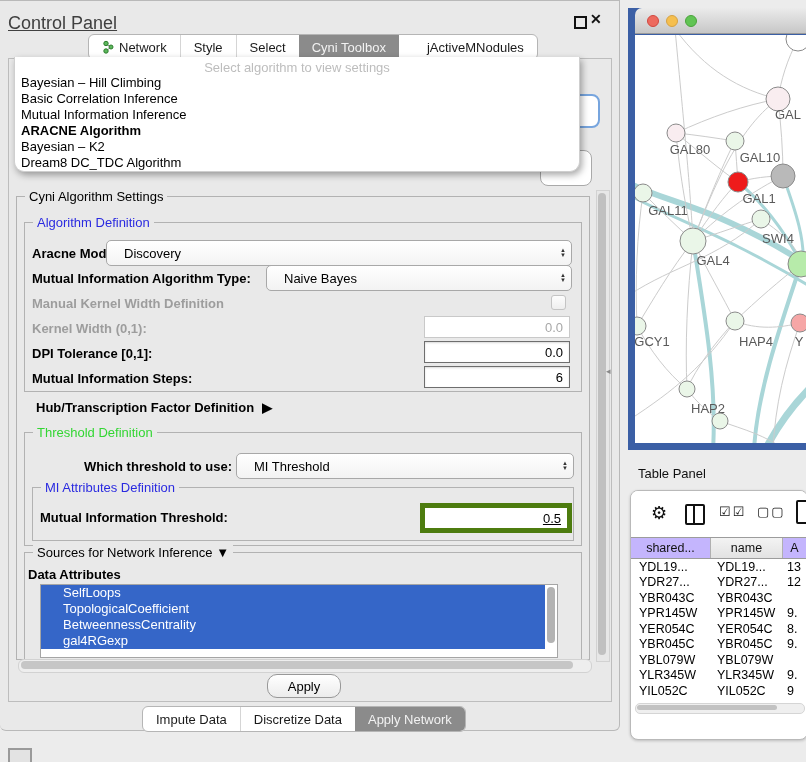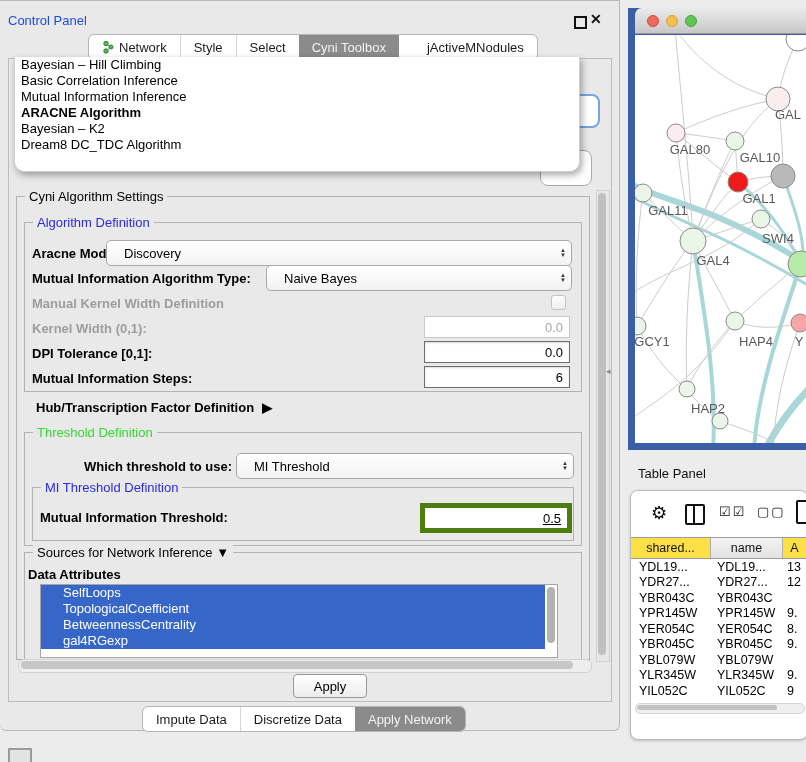--- a/index.html
+++ b/index.html
@@ -2,21 +2,21 @@
 <html><head>
 <meta charset="utf-8">
 <style>
   html,body{margin:0;padding:0;}
   body{width:806px;height:762px;background:#ececec;font-family:"Liberation Sans",sans-serif;overflow:hidden;}
   .page{position:relative;width:806px;height:762px;}
   .abs{position:absolute;}
 
   
   .control-window{left:0;top:8;width:619px;height:729px;background:#e9e9e9;border:1px solid #b9b9b9;border-left:none;border-radius:0 0 6px 6px;z-index:1;}
-  .cw-title{left:8px;top:13px;font-size:13px;color:#1d4ed8;z-index:2;}
+  .cw-title{left:8px;top:13px;font-size:18px;color:#404040;z-index:2;text-decoration:underline;}
   .float-ico{left:574px;top:16px;width:9px;height:9px;border:2px solid #111;z-index:2;}
   .close-ico{left:590px;top:11px;font-size:14px;font-weight:bold;color:#111;z-index:2;}
 
   .content-panel{left:8px;top:58px;width:602px;height:642px;border:1px solid #bdbdbd;background:#e9e9e9;z-index:2;}
 
   
   .tabbar{display:inline-flex;height:24px;background:#fff;border:1px solid #b5b5b5;border-radius:6px;overflow:hidden;z-index:6;align-items:stretch;}
   .tab{display:flex;align-items:center;padding:0 13px;font-size:13px;color:#1a1a1a;border-left:1px solid #d5d5d5;cursor:default;white-space:nowrap;}
   .tab:first-child{border-left:none;}
   .tab.selected{background:#8b8b8b;color:#f2f2f2;border-left:none;}
@@ -61,21 +61,21 @@
 
   .checkbox{width:13px;height:13px;border:1px solid #c4c4c4;border-radius:3px;background:linear-gradient(#fdfdfd,#eee);z-index:4;}
 
   .hub-row{font-size:13px;font-weight:bold;color:#000;z-index:4;}
   .hub-arrow{font-size:13px;margin-left:8px;}
 
   .listbox{background:#fff;border:1px solid #a5a5a5;z-index:4;overflow:hidden;}
   .attr-item{height:16px;line-height:16px;font-size:13px;color:#fff;background:#3566c8;padding-left:22px;margin-right:12px;white-space:nowrap;}
   .list-vscroll{position:absolute;right:2px;top:2px;width:8px;height:56px;background:#b3b3b3;border-radius:4px;}
 
-  .apply-btn{left:267px;top:674px;width:72px;height:22px;border:1px solid #989898;border-radius:4px;background:linear-gradient(#ffffff,#ececec);font-size:13px;color:#000;display:flex;align-items:center;justify-content:center;z-index:4;margin-left:26px;}
+  .apply-btn{left:267px;top:674px;width:72px;height:22px;border:1px solid #989898;border-radius:10px;background:linear-gradient(#ffffff,#ececec);font-size:13px;color:#000;display:flex;align-items:center;justify-content:center;z-index:4;}
 
   .mini-square{left:8px;top:748px;width:20px;height:16px;border:2px solid #9a9a9a;background:#e3e3e3;z-index:1;}
   .splitter{left:606px;top:366px;font-size:9px;color:#888;z-index:5;}
 
   
   .net-window{left:628px;top:8px;width:178px;height:442px;background:#3b5fa5;z-index:1;}
   .net-titlebar{position:absolute;left:7px;top:0;width:171px;height:26px;background:linear-gradient(#ebebeb,#c7c7c7);border-bottom:1px solid #9a9a9a;border-radius:7px 0 0 0;display:flex;align-items:center;padding-left:12px;box-sizing:border-box;}
   .tl{width:12px;height:12px;border-radius:50%;margin-right:7px;box-sizing:border-box;}
   .net-canvas{position:absolute;left:7px;top:27px;width:200px;height:408px;background:#fff;overflow:hidden;}
 
@@ -83,21 +83,21 @@
   .tp-title{left:638px;top:466px;font-size:13px;color:#111;z-index:1;}
   .table-panel{left:630px;top:490px;width:176px;height:248px;background:#fff;border:1px solid #b9b9b9;border-radius:8px;box-shadow:0 1px 3px rgba(0,0,0,.2);overflow:hidden;z-index:1;}
   .tp-toolbar{position:absolute;left:0;top:0;width:100%;height:46px;display:flex;align-items:center;background:#fff;}
   .gear{position:absolute;left:20px;top:11px;font-size:18px;color:#111;}
   .colico{position:absolute;left:54px;top:13px;width:16px;height:17px;border:2px solid #111;border-radius:2px;}
   .colico div{position:absolute;left:6px;top:0;width:2px;height:17px;background:#111;}
   .cbpair{position:absolute;top:13px;font-size:13px;color:#111;letter-spacing:2px;}
   .docico{position:absolute;left:165px;top:9px;width:16px;height:20px;border:2px solid #111;border-radius:2px;background:#fff;}
   .tp-header{position:absolute;left:0;top:46px;width:100%;height:22px;display:flex;border-top:1px solid #9c9c9c;border-bottom:1px solid #9c9c9c;box-sizing:border-box;}
   .th{height:100%;display:flex;align-items:center;justify-content:center;font-size:12.5px;color:#111;border-right:1px solid #b0b0b0;box-sizing:border-box;}
-  .th.hl{background:#fde047;}
+  .th.hl{background:#c4b5fd;}
   .th.plain{background:linear-gradient(#f3f3f3,#e2e2e2);}
   .tp-rows{position:absolute;left:0;top:68px;width:100%;}
   .trow{display:flex;height:15.5px;align-items:center;}
   .td{font-size:12.5px;color:#000;white-space:nowrap;overflow:hidden;}
   .td.c1{width:80px;padding-left:8px;box-sizing:border-box;}
   .td.c2{width:72px;padding-left:6px;box-sizing:border-box;}
   .td.c3{padding-left:4px;}
   .tp-hscroll{position:absolute;left:4px;top:212px;width:168px;height:9px;background:#efefef;border:1px solid #d5d5d5;border-radius:5px;}
   .tp-hscroll div{position:absolute;left:1px;top:1px;width:140px;height:5px;background:#c2c2c2;border-radius:3px;}
 </style>
@@ -137,20 +137,21 @@
       </div>
       <div class="tab">
         <span>jActiveMNodules</span>
       </div>
     </div>
 
   <div class="abs frag-blue"></div>
   <div class="abs frag-white"></div>
 
   <div class="abs popup">
+    <div class="popup-placeholder">Select algorithm to view settings</div>
     <div id="algo-list">
         <div class="algo-item">Bayesian – Hill Climbing</div>
         <div class="algo-item">Basic Correlation Inference</div>
         <div class="algo-item">Mutual Information Inference</div>
         <div class="algo-item bold">ARACNE Algorithm</div>
         <div class="algo-item">Bayesian – K2</div>
         <div class="algo-item">Dream8 DC_TDC Algorithm</div>
       </div>
   </div>
 
@@ -208,21 +209,21 @@
   </div>
   <div class="abs lbl" style="left:84px;top:459px;">Which threshold to use:</div>
   <div class="abs combo" style="left:236px;top:453px;width:336px;height:24px;">
     <span class="cval">MI Threshold</span>
     <span class="carr">
         <span>▲</span>
         <span>▼</span>
       </span>
   </div>
   <div class="abs group" style="left:32px;top:487px;width:540px;height:52px;">
-    <span class="gtitle blue">MI Threshold Definition</span>
+    <span class="gtitle blue">MI Attributes Definition</span>
   </div>
   <div class="abs lbl" style="left:40px;top:510px;">Mutual Information Threshold:</div>
   <input class="abs field mid" style="left: 420px; top: 503px; width: 134px; height: 20px;" readonly="" value="0.5">
 
   <div class="abs group" style="left:24px;top:552px;width:556px;height:106px;">
     <span class="gtitle"><span>Sources for Network Inference</span> <span>▼</span></span>
   </div>
   <div class="abs lbl" style="left:28px;top:567px;">Data Attributes</div>
   <div class="abs listbox" style="left:40px;top:584px;width:516px;height:72px;">
     <div id="attr-list">

